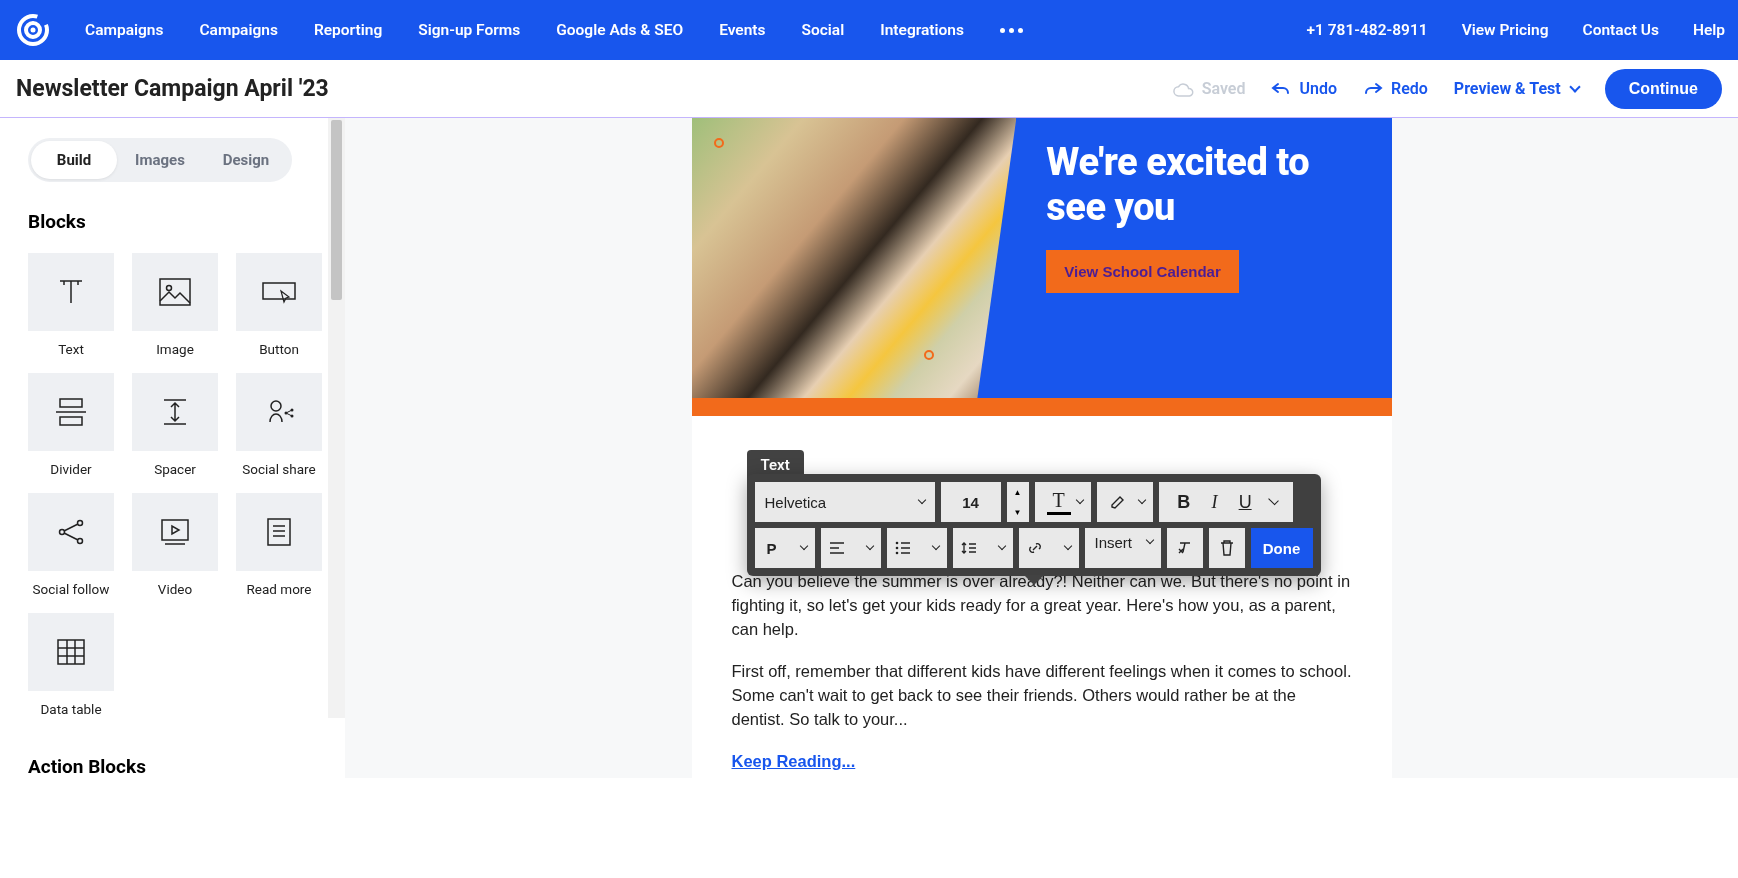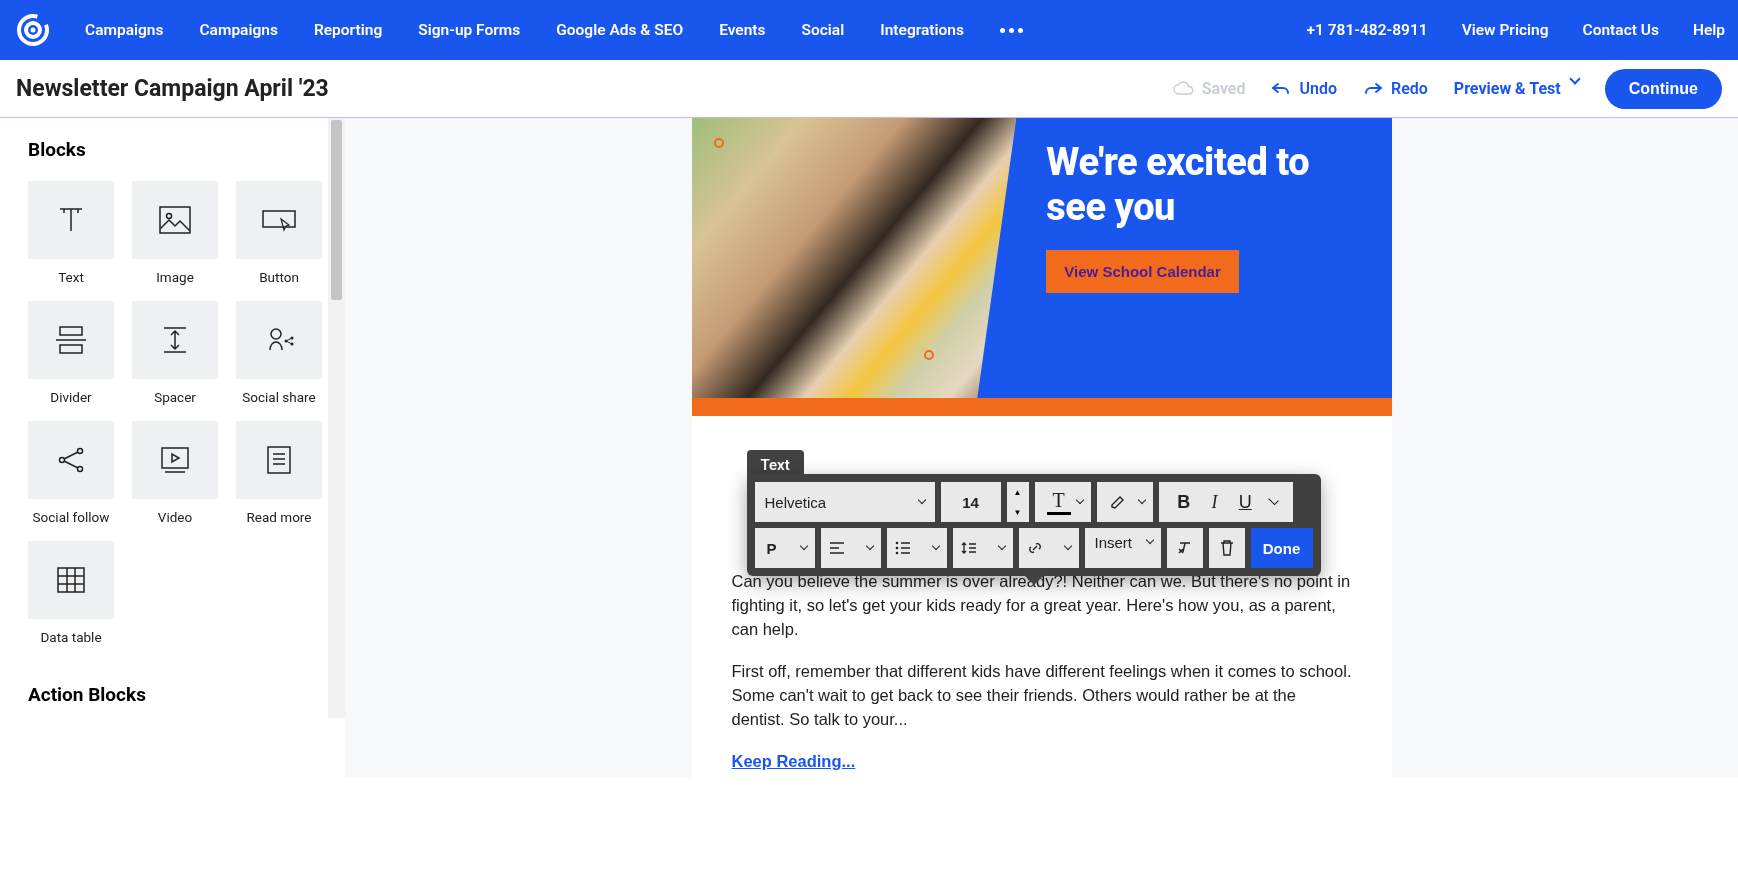--- a/index.html
+++ b/index.html
@@ -11,23 +11,23 @@
 .nav-links { display: flex; gap: 36px; align-items: center; }
 .nav-link { color: #fff; font-weight: 600; font-size: 15.5px; cursor: pointer; }
 .nav-more { display: flex; gap: 4px; }
 .nav-more span { width: 5px; height: 5px; background: #fff; border-radius: 50%; display: inline-block; }
 .nav-right { margin-left: auto; display: flex; gap: 34px; align-items: flex-end; }
 
 
 .subheader { height: 58px; border-bottom: 1px solid #c4b5fd; display: flex; align-items: center; padding: 0 16px; }
 .campaign-title { font-size: 23px; font-weight: 700; color: #222; }
 .subheader-right { margin-left: auto; display: flex; align-items: center; gap: 26px; }
-.saved { color: #c7cdd6; display: flex; align-items: flex-start; gap: 7px; font-size: 16px; font-weight: 600; }
+.saved { color: #c7cdd6; display: flex; align-items: flex-end; gap: 7px; font-size: 16px; font-weight: 600; }
 .undo, .redo { color: #1856ed; display: flex; align-items: center; gap: 8px; cursor: pointer; font-weight: 600; font-size: 16px; }
-.preview { color: #1856ed; font-weight: 700; font-size: 16px; display: flex; align-items: flex-start; gap: 10px; cursor: pointer; }
+.preview { color: #1856ed; font-weight: 700; font-size: 16px; display: flex; align-items: center; gap: 10px; cursor: pointer; }
 .continue-btn { background: #1856ed; color: #fff; font-weight: 700; padding: 11px 24px; border-radius: 24px; border: none; cursor: pointer; font-size: 16px; }
 
 
 .main { display: flex; height: calc(100vh - 118px); height: 660px; }
 .sidebar { width: 345px; padding: 20px 28px; position: relative; }
 .sidebar-scroll { position: absolute; right: 0; top: 0; width: 17px; height: 600px; background: #f2f2f2; }
 .sidebar-scroll-thumb { background: #c4c4c4; width: 11px; height: 180px; margin: 2px auto 0; border-radius: 2px; }
 
 .tabs { display: flex; background: #eef0f3; border-radius: 28px; padding: 3px; margin-bottom: 28px; width: 264px; }
 .tab { flex: 1; text-align: center; padding: 10px 0; border-radius: 26px; font-weight: 700; font-size: 15px; color: #6b7280; cursor: pointer; }
@@ -142,20 +142,25 @@
       <span>Preview &amp; Test</span>
       <span class="chev"></span>
     </div>
     <button class="continue-btn">Continue</button>
   </div>
 </div>
 
 <div class="main">
 
   <div class="sidebar">
+    <div class="tabs">
+      <div class="tab active">Build</div>
+      <div class="tab">Images</div>
+      <div class="tab">Design</div>
+    </div>
     <div class="section-title">Blocks</div>
     <div class="blocks-grid">
       <div class="block-item">
         <div class="block-icon-box">
             <svg width="34" height="34" viewBox="0 0 34 34">
               <path d="M6 6h22M17 6v22M10 10V6M24 10V6" stroke="#222" stroke-width="1.5" fill="none"></path>
             </svg>
           </div>
         <div class="block-label">Text</div>
       </div>

